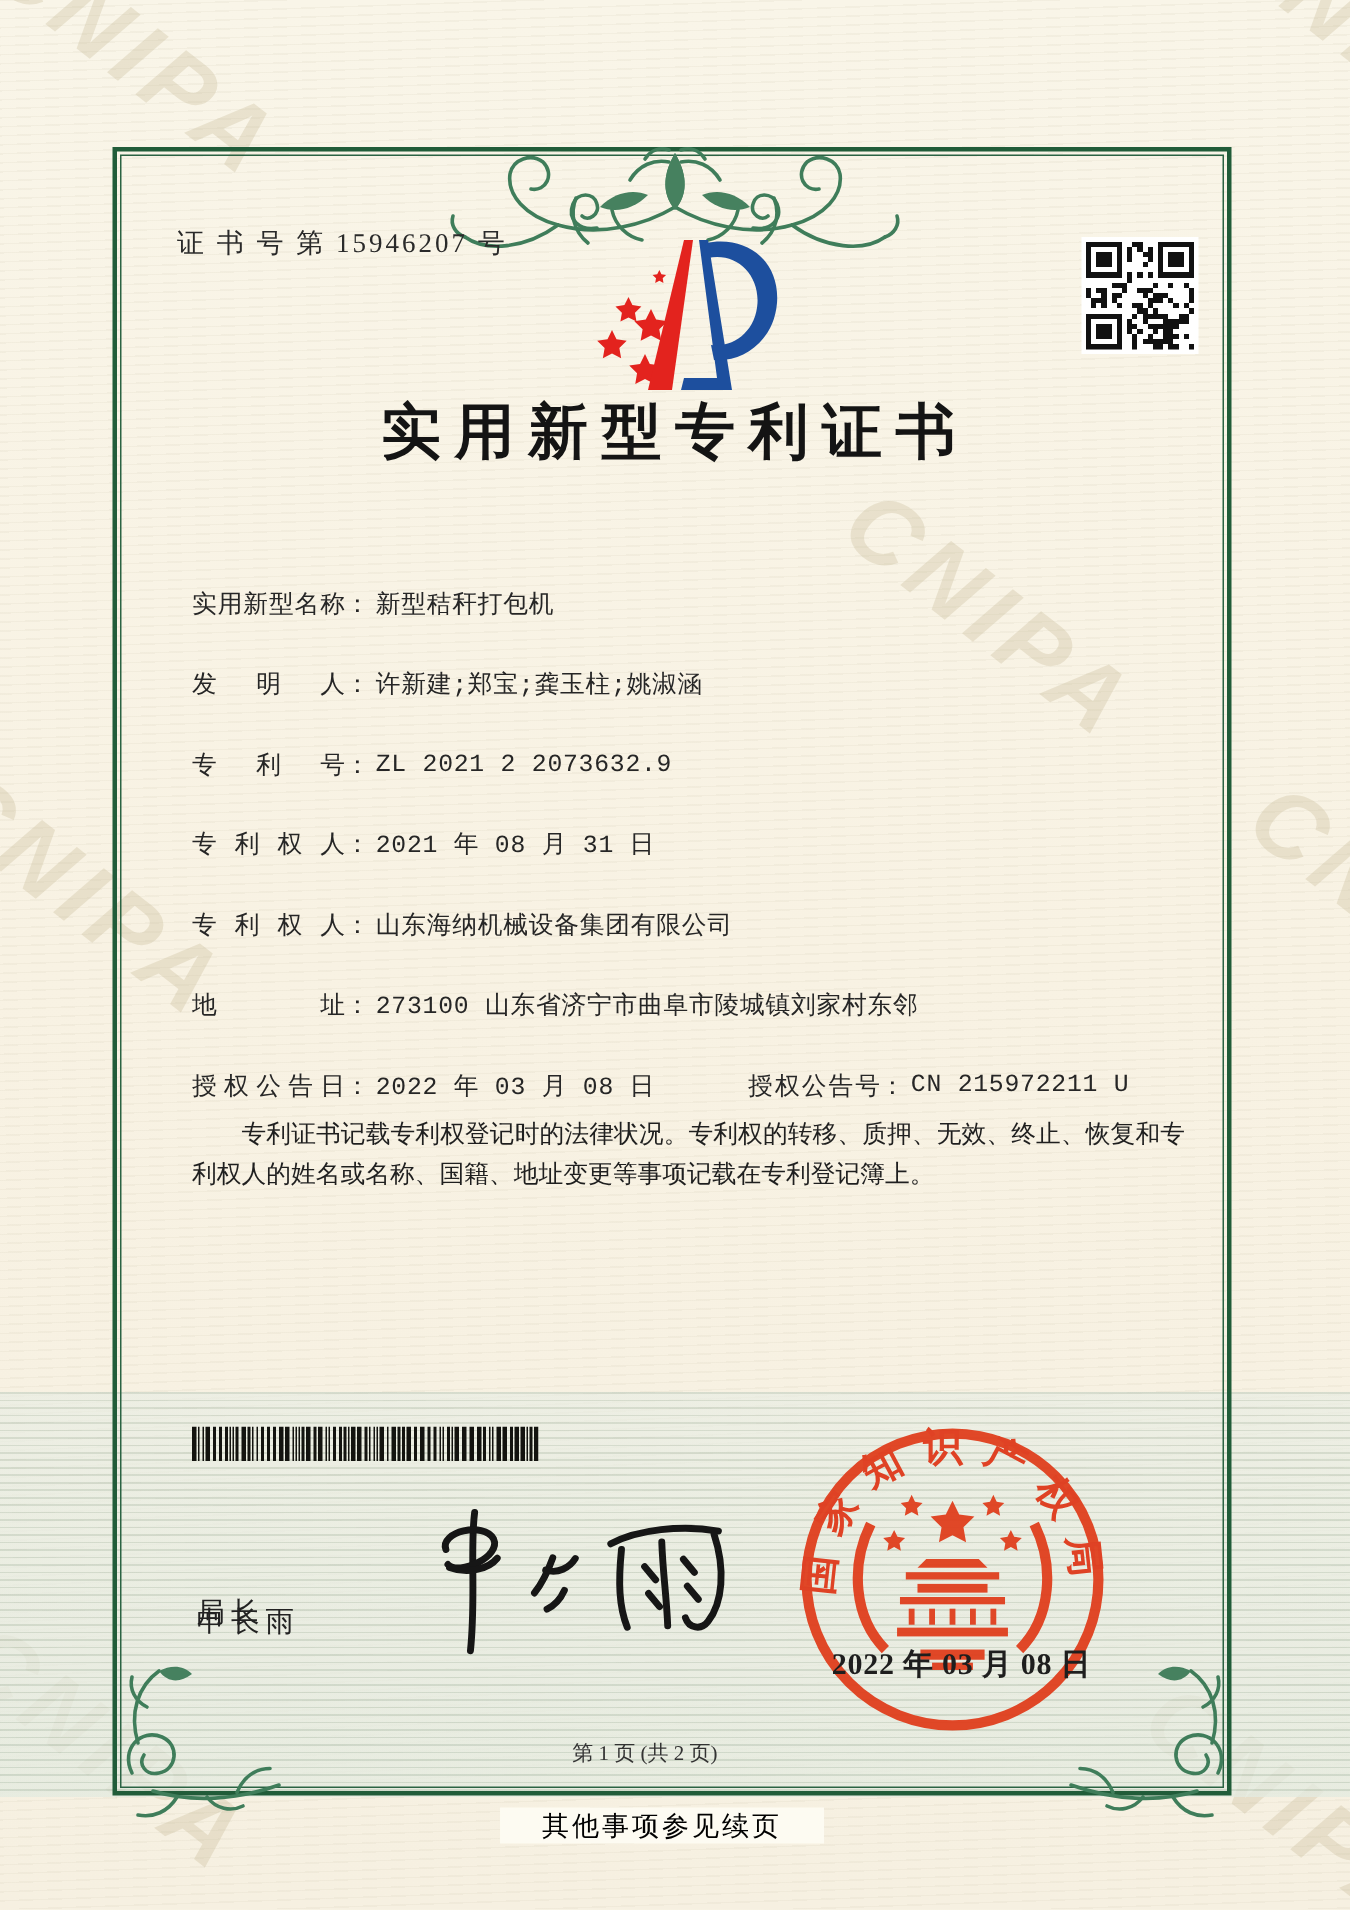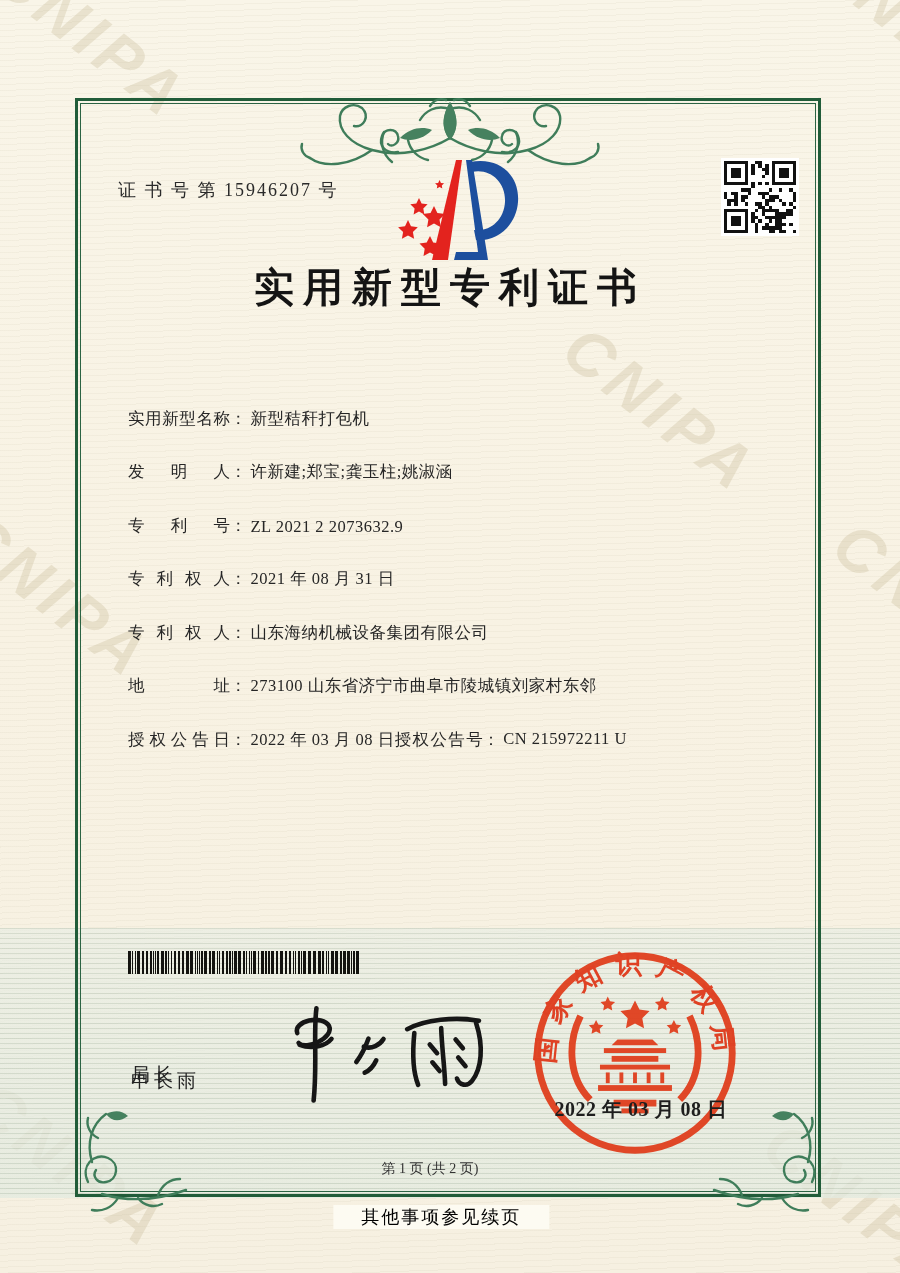--- a/index.html
+++ b/index.html
@@ -11,31 +11,31 @@
   .waveband{position:absolute;left:0;top:928px;width:900px;height:270px;pointer-events:none;
          background:
            repeating-linear-gradient(180deg,rgba(122,150,128,.20) 0 1px,rgba(236,240,231,.40) 1px 5px),
            linear-gradient(180deg,rgba(226,233,223,.45),rgba(219,229,217,.65));}
   .watermark{position:absolute;font-family:"Liberation Sans","DejaVu Sans",sans-serif;
          font-weight:700;font-style:italic;font-size:64px;letter-spacing:6px;
          color:rgba(196,182,147,.30);transform:rotate(38deg);white-space:nowrap;pointer-events:none;}
   .frame{position:absolute;left:75px;top:98px;width:746px;height:1099px;box-sizing:border-box;
          border:3px solid #215c39;}
   .frame:after{content:"";position:absolute;inset:2px;border:1px solid #2b6343;}
-  .cert-no{position:absolute;left:118px;top:150px;font-size:18px;letter-spacing:2px;color:#2a2a2a;margin-top:28px;}
+  .cert-no{position:absolute;left:118px;top:150px;font-size:18px;letter-spacing:2px;color:#2a2a2a;}
   .logo{position:absolute;left:372px;top:154px;}
   .qr{position:absolute;left:721px;top:158px;width:72px;height:72px;background:#fff;padding:3px;}
   .title{position:absolute;left:0;top:260px;width:900px;text-align:center;margin:0;
          font-size:40px;font-weight:700;letter-spacing:9px;color:#141414;}
   .fields{position:absolute;left:128px;top:376px;width:670px;font-size:16.5px;color:#262626;}
-  .frow{display:flex;align-items:flex-end;height:53.5px;white-space:nowrap;}
+  .frow{display:flex;align-items:center;height:53.5px;white-space:nowrap;font-family:Liberation Mono, monospace;}
   .flabel{display:inline-block;width:102px;text-align:justify;text-align-last:justify;}
   .fcolon{margin:0 4px 0 0;}
   .fvalue{letter-spacing:.5px;}
-  .g2{display:flex;}
+  .g2{margin-left:62px;display:flex;}
   .g2 .flabel{width:88px;}
   .paras{position:absolute;left:128px;top:742px;width:662px;font-size:16.5px;line-height:27px;
          text-align:justify;color:#1f1f1f;}
   .paras p{margin:0;text-indent:2em;}
   .barcode{position:absolute;left:128px;top:951px;}
   .director-title{position:absolute;left:131px;top:1030px;font-size:19px;letter-spacing:4px;color:#222;margin-top:32px;}
   .director-name{position:absolute;left:131px;top:1068px;font-size:19px;letter-spacing:4px;color:#222;}
   .signature{position:absolute;left:272px;top:1000px;transform:rotate(-2deg);}
   .seal{position:absolute;left:528px;top:946px;opacity:.92;}
   .seal-date{position:absolute;left:548px;top:1096px;width:186px;text-align:center;
@@ -282,20 +282,21 @@
       <span class="fvalue">2022 年 03 月 08 日</span>
       <span class="g2">
         <span class="flabel">授权公告号</span>
           <span class="fcolon">：</span>
         <span class="fvalue">CN 215972211 U</span>
       </span>
     </div>
   </div>
 
   <div class="paras">
+    <p>专利证书记载专利权登记时的法律状况。专利权的转移、质押、无效、终止、恢复和专利权人的姓名或名称、国籍、地址变更等事项记载在专利登记簿上。</p>
   </div>
 
   <svg class="barcode" width="231" height="23">
     <g id="bc-bars" fill="#13130f">
         <rect x="0" y="0" width="3" height="23"></rect>
         <rect x="4" y="0" width="1" height="23"></rect>
         <rect x="7" y="0" width="1" height="23"></rect>
         <rect x="9" y="0" width="3" height="23"></rect>
         <rect x="14" y="0" width="2" height="23"></rect>
         <rect x="18" y="0" width="2" height="23"></rect>

